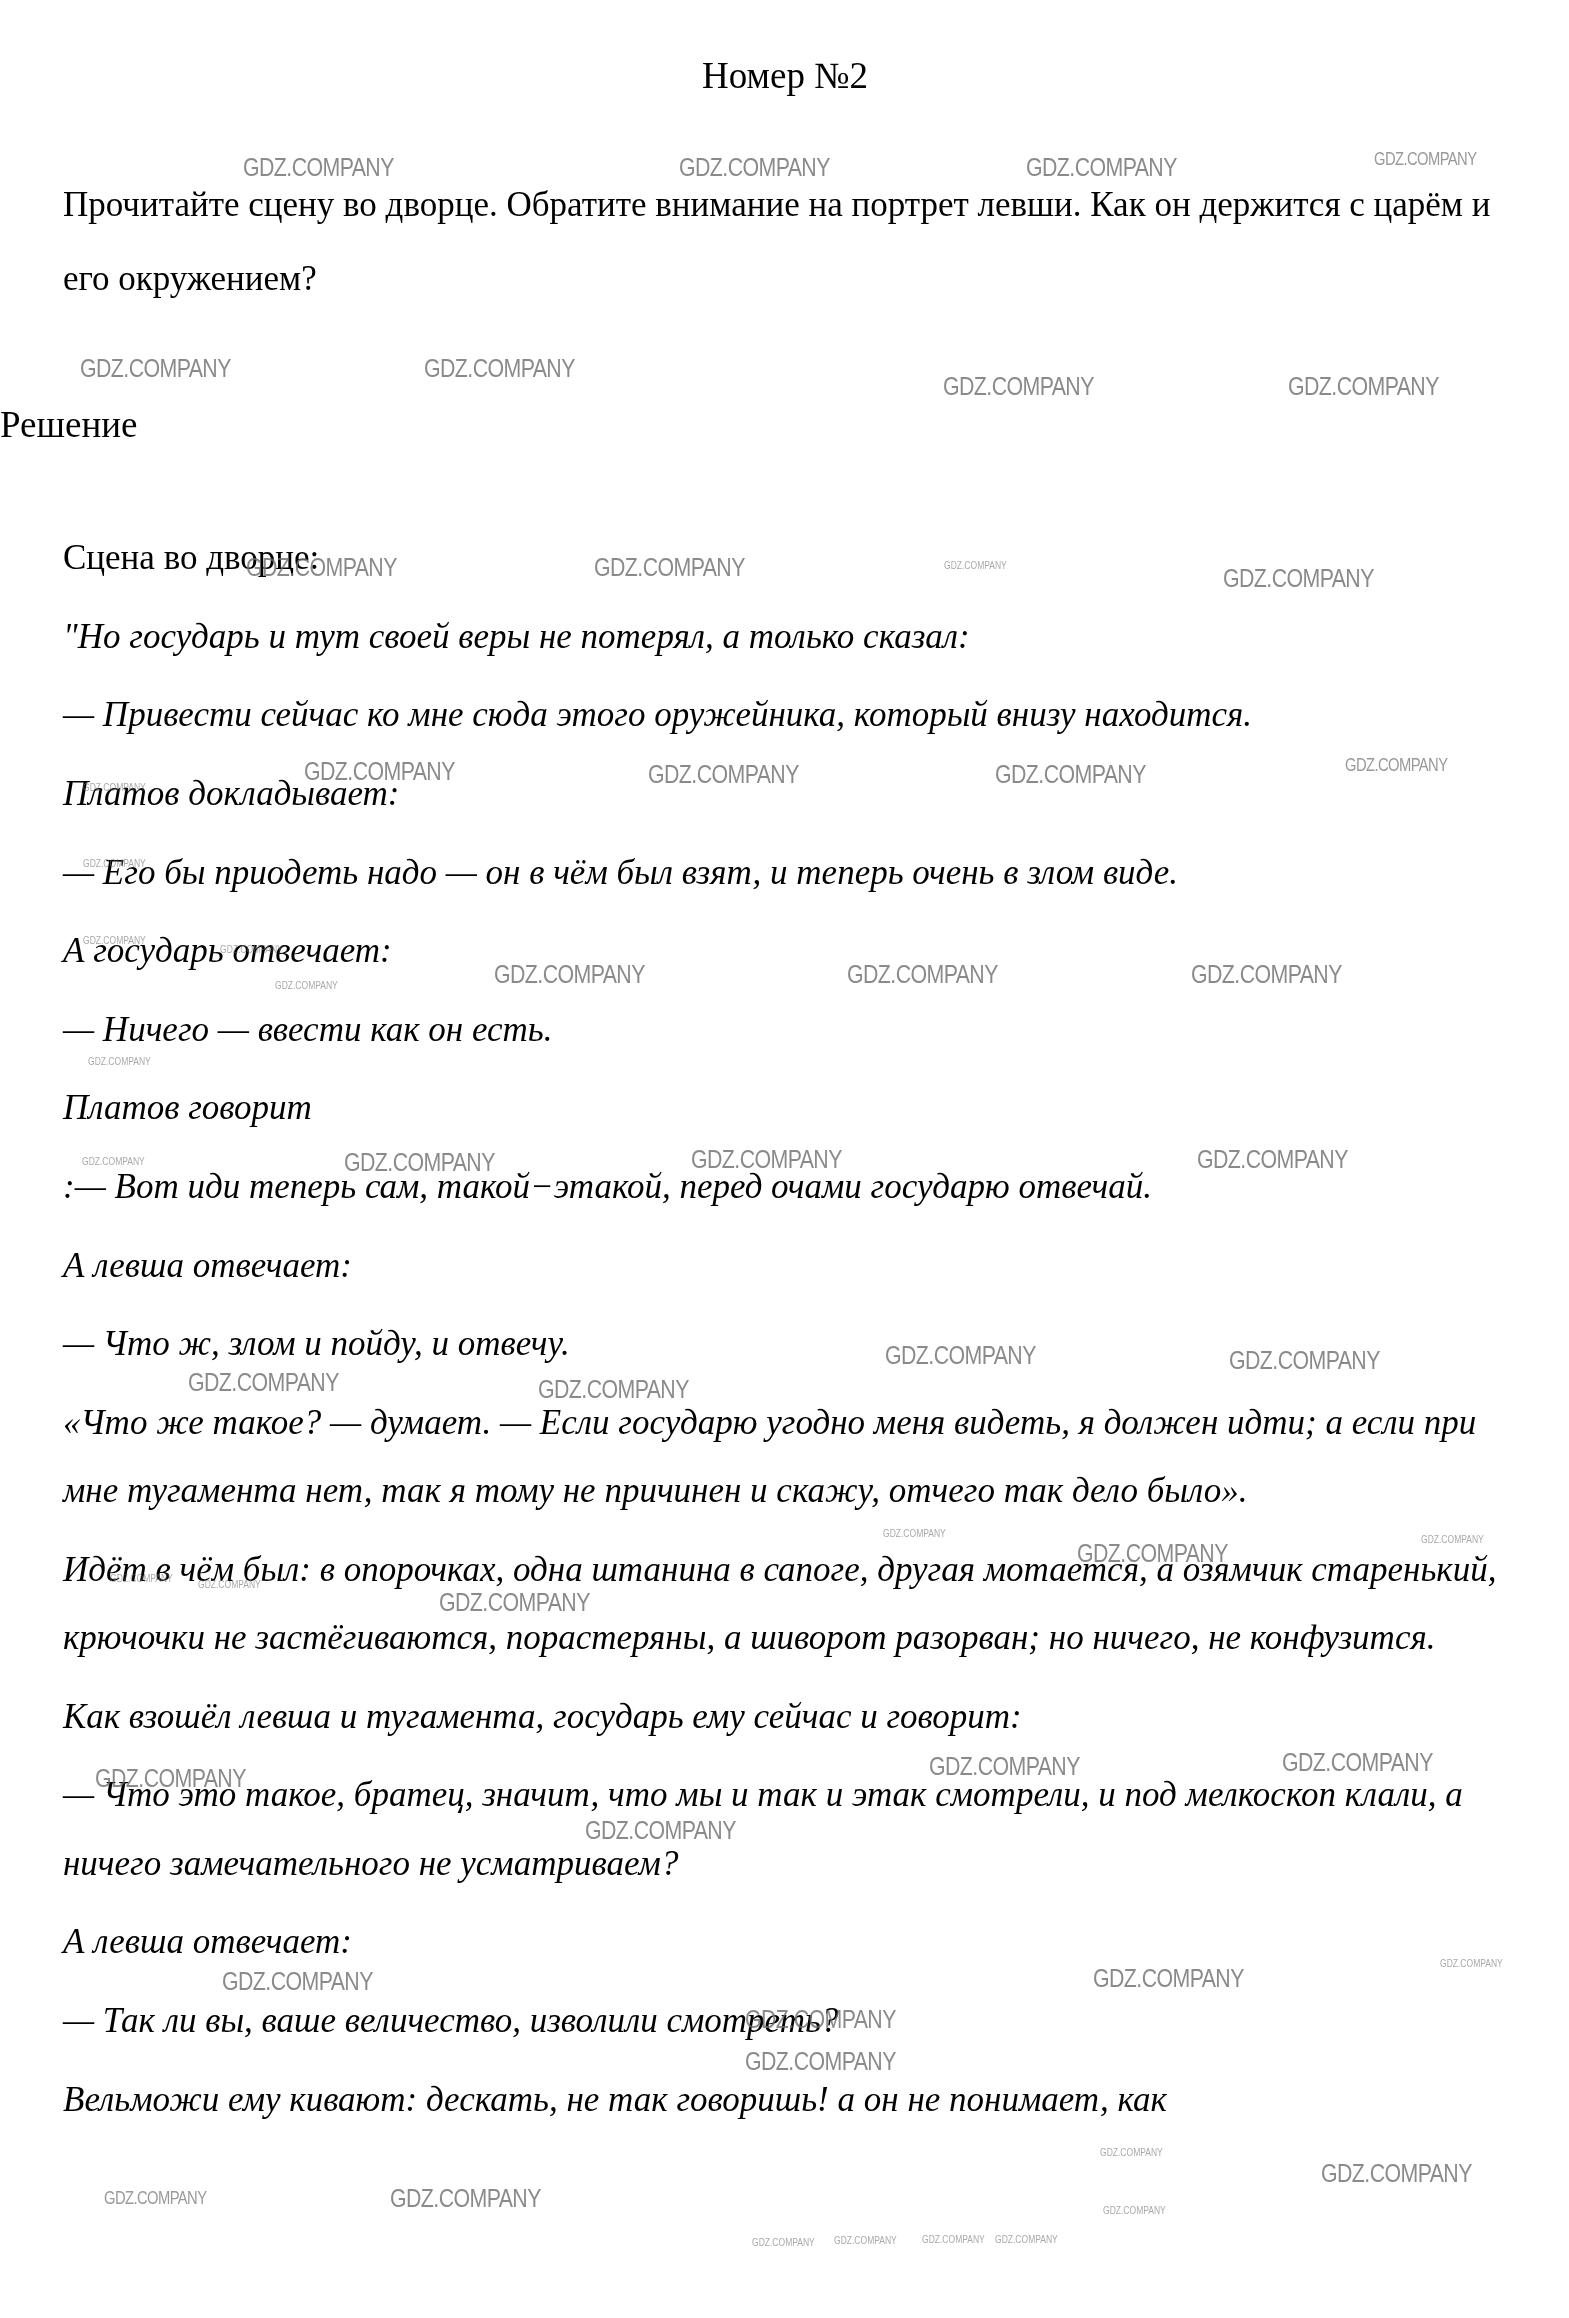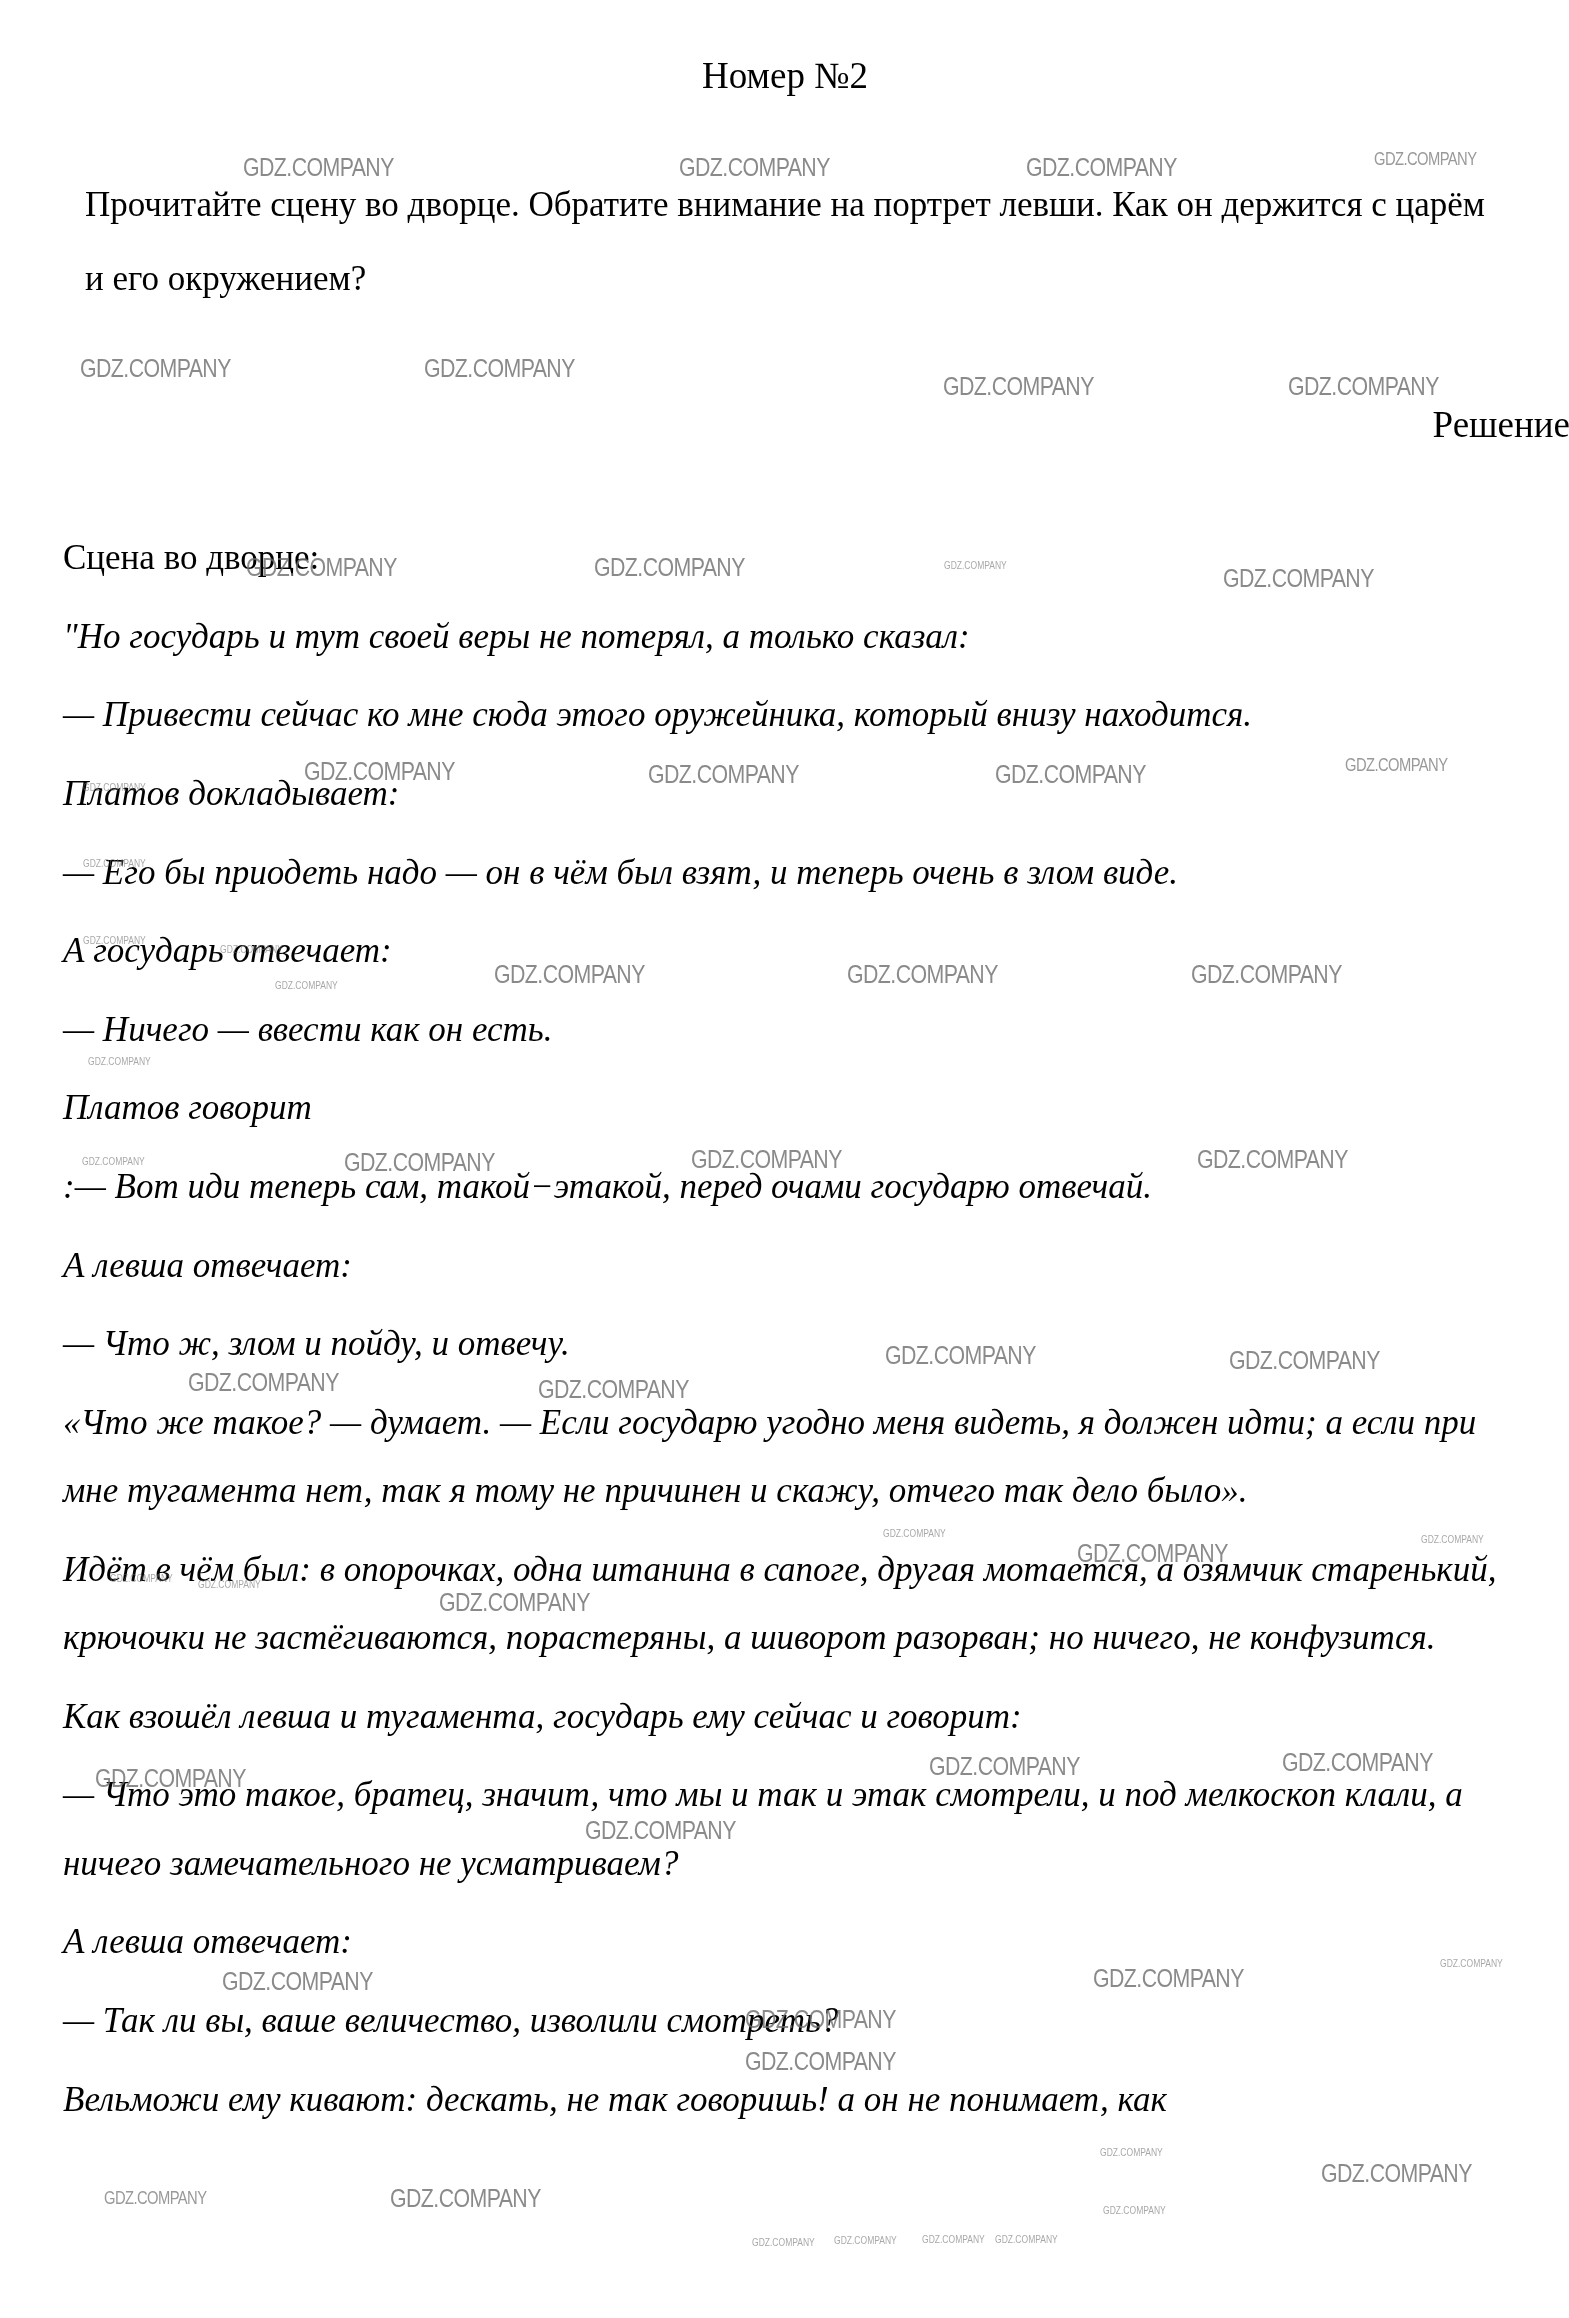--- a/index.html
+++ b/index.html
@@ -13,27 +13,27 @@
     color: #000000;
     overflow: hidden;
   }
   .title {
     margin: 54px 0 0 0;
     text-align: center;
     font-size: 37px;
     font-weight: 400;
   }
   .question {
-    margin: 71px 63px 0 85px;
+    margin: 71px 63px 0 63px;
     font-size: 35px;
     line-height: 2.1;
   }
   .solution-heading {
     margin: 88px 0 0 0;
-    text-align: right;
+    text-align: left;
     font-size: 37px;
     font-weight: 400;
   }
   .content {
     margin: 78px 67px 0 63px;
     font-size: 35px;
     line-height: 1.95;
   }
   .content p { margin: 0 0 10.4px 0; }
   .content p.italic { font-style: italic; }

